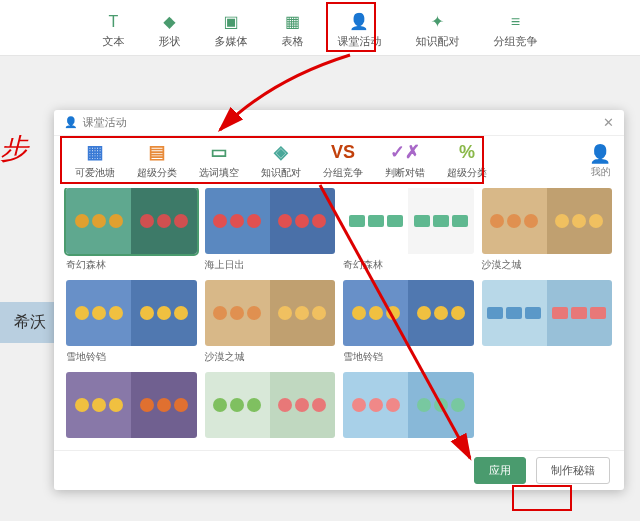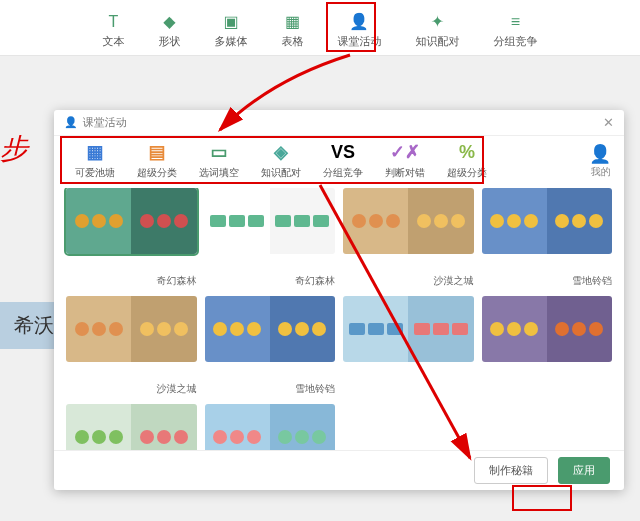--- a/index.html
+++ b/index.html
@@ -5,40 +5,40 @@
 * { margin:0; padding:0; box-sizing:border-box; font-family:"Microsoft YaHei",sans-serif; }
 body { width:640px; height:521px; background:#f0f0f0; position:relative; overflow:hidden; }
 
 .topbar { background:#fff; height:56px; border-bottom:1px solid #e5e5e5; display:flex; justify-content:center; align-items:center; gap:22px; padding-top:6px; }
 .tb-item { display:flex; flex-direction:column; align-items:center; gap:3px; cursor:pointer; padding:2px 6px; }
 .tb-item .ic { color:#4a9b6e; font-size:16px; height:18px; display:flex; align-items:center; }
 .tb-item .lbl { font-size:11px; color:#555; }
 .tb-hl { position:absolute; top:2px; left:326px; width:50px; height:50px; border:2px solid #d00; z-index:5; }
 
 .side-text { position:absolute; left:0; top:130px; font-size:28px; color:#d00; font-style:italic; font-weight:500; }
-.side-btn { position:absolute; left:0; top:302px; background:#b9cfe0; padding:10px 14px; font-size:20px; color:#333; }
+.side-btn { position:absolute; left:0; top:302px; background:#b9cfe0; padding:10px 14px; font-size:16px; color:#333; }
 
 .panel { position:absolute; left:54px; top:110px; width:570px; height:380px; background:#fff; box-shadow:0 2px 12px rgba(0,0,0,.25); border-radius:3px; display:flex; flex-direction:column; }
 .panel-hd { height:26px; display:flex; align-items:center; padding:0 10px; border-bottom:1px solid #eee; font-size:11px; color:#777; }
 .panel-hd .cic { color:#d87a4a; margin-right:5px; font-size:11px; }
 .panel-hd .x { margin-left:auto; color:#999; cursor:pointer; font-size:13px; }
 
 .tabs-row { display:flex; align-items:center; padding:6px 12px 8px; gap:4px; }
 .tab { display:flex; flex-direction:column; align-items:center; width:58px; cursor:pointer; gap:4px; }
 .tab .ti { font-size:18px; height:20px; display:flex; align-items:center; font-weight:bold; }
 .tab .tl { font-size:10px; color:#555; }
-.c-blue{color:#3b7bd6}.c-orng{color:#e88b3a}.c-grn{color:#4a9b6e}.c-teal{color:#4aa89a}.c-red{color:#000000}.c-pur{color:#a868c8}.c-lime{color:#8ab84a}
+.c-blue{color:#3b7bd6}.c-orng{color:#e88b3a}.c-grn{color:#4a9b6e}.c-teal{color:#4aa89a}.c-red{color:#c2410c}.c-pur{color:#a868c8}.c-lime{color:#8ab84a}
 .tabs-hl { position:absolute; left:60px; top:136px; width:424px; height:48px; border:2px solid #d00; z-index:6; }
 .me { margin-left:auto; display:flex; flex-direction:column; align-items:center; color:#888; cursor:pointer; }
 .me .mi { font-size:18px; }
 .me .ml { font-size:10px; }
 
 .gallery { flex:1; overflow:auto; padding:0 12px 6px; }
 .grid { display:grid; grid-template-columns:repeat(4,1fr); gap:8px; }
-.card { display:flex; flex-direction:column; align-items:flex-end;gap:16px; }
+.card { display:flex; flex-direction:column; align-items:flex-start; }
 .thumb { width:100%; height:66px; border-radius:3px; position:relative; overflow:hidden; display:flex; }
 .thumb.sel { outline:2px solid #4a9b6e; }
 .half { flex:1; position:relative; display:flex; flex-wrap:wrap; align-content:center; justify-content:center; gap:3px; padding:4px; }
 .dot { width:14px; height:14px; border-radius:50%; }
 .sq { width:16px; height:12px; border-radius:2px; }
 .cap { font-size:10px; color:#666; margin-top:4px; }
 
 .footer { height:40px; display:flex; align-items:center; justify-content:flex-end; gap:10px; padding:0 14px; border-top:1px solid #eee; }
 .btn { font-size:11px; padding:5px 14px; border-radius:3px; cursor:pointer; }
 .btn-g { background:#fff; border:1px solid #ccc; color:#555; }
@@ -140,20 +140,35 @@
             <div class="half" style="background: rgb(61, 122, 104);">
               <div class="dot" style="background: rgb(208, 80, 80);"></div>
               <div class="dot" style="background: rgb(208, 80, 80);"></div>
               <div class="dot" style="background: rgb(208, 80, 80);"></div>
             </div>
           </div>
           <div class="cap">奇幻森林</div>
         </div>
         <div class="card">
           <div class="thumb">
+            <div class="half" style="background: rgb(90, 136, 192);">
+              <div class="dot" style="background: rgb(224, 80, 80);"></div>
+              <div class="dot" style="background: rgb(224, 80, 80);"></div>
+              <div class="dot" style="background: rgb(224, 80, 80);"></div>
+            </div>
+            <div class="half" style="background: rgb(74, 112, 168);">
+              <div class="dot" style="background: rgb(224, 80, 80);"></div>
+              <div class="dot" style="background: rgb(224, 80, 80);"></div>
+              <div class="dot" style="background: rgb(224, 80, 80);"></div>
+            </div>
+          </div>
+          <div class="cap">海上日出</div>
+        </div>
+        <div class="card">
+          <div class="thumb">
             <div class="half" style="background: rgb(255, 255, 255);">
               <div class="sq" style="background: rgb(95, 184, 144);"></div>
               <div class="sq" style="background: rgb(95, 184, 144);"></div>
               <div class="sq" style="background: rgb(95, 184, 144);"></div>
             </div>
             <div class="half" style="background: rgb(245, 245, 245);">
               <div class="sq" style="background: rgb(95, 184, 144);"></div>
               <div class="sq" style="background: rgb(95, 184, 144);"></div>
               <div class="sq" style="background: rgb(95, 184, 144);"></div>
             </div>
@@ -277,22 +292,22 @@
               <div class="dot" style="background: rgb(120, 200, 160);"></div>
               <div class="dot" style="background: rgb(120, 200, 160);"></div>
             </div>
           </div>
           <div class="cap"></div>
         </div>
       </div>
   </div>
 
   <div class="footer">
+    <div class="btn btn-p">应用</div>
     <div class="btn btn-g">制作秘籍</div>
-    <div class="btn btn-p">应用</div>
   </div>
 </div>
 <div class="tabs-hl"></div>
 <div class="ft-hl"></div>
 
 <svg class="arrow ar1">
     <defs>
       <marker id="ah1" markerWidth="10" markerHeight="10" refX="8" refY="3" orient="auto">
         <path d="M0,0 L9,3 L0,6 Z" fill="#d00"></path>
       </marker>

